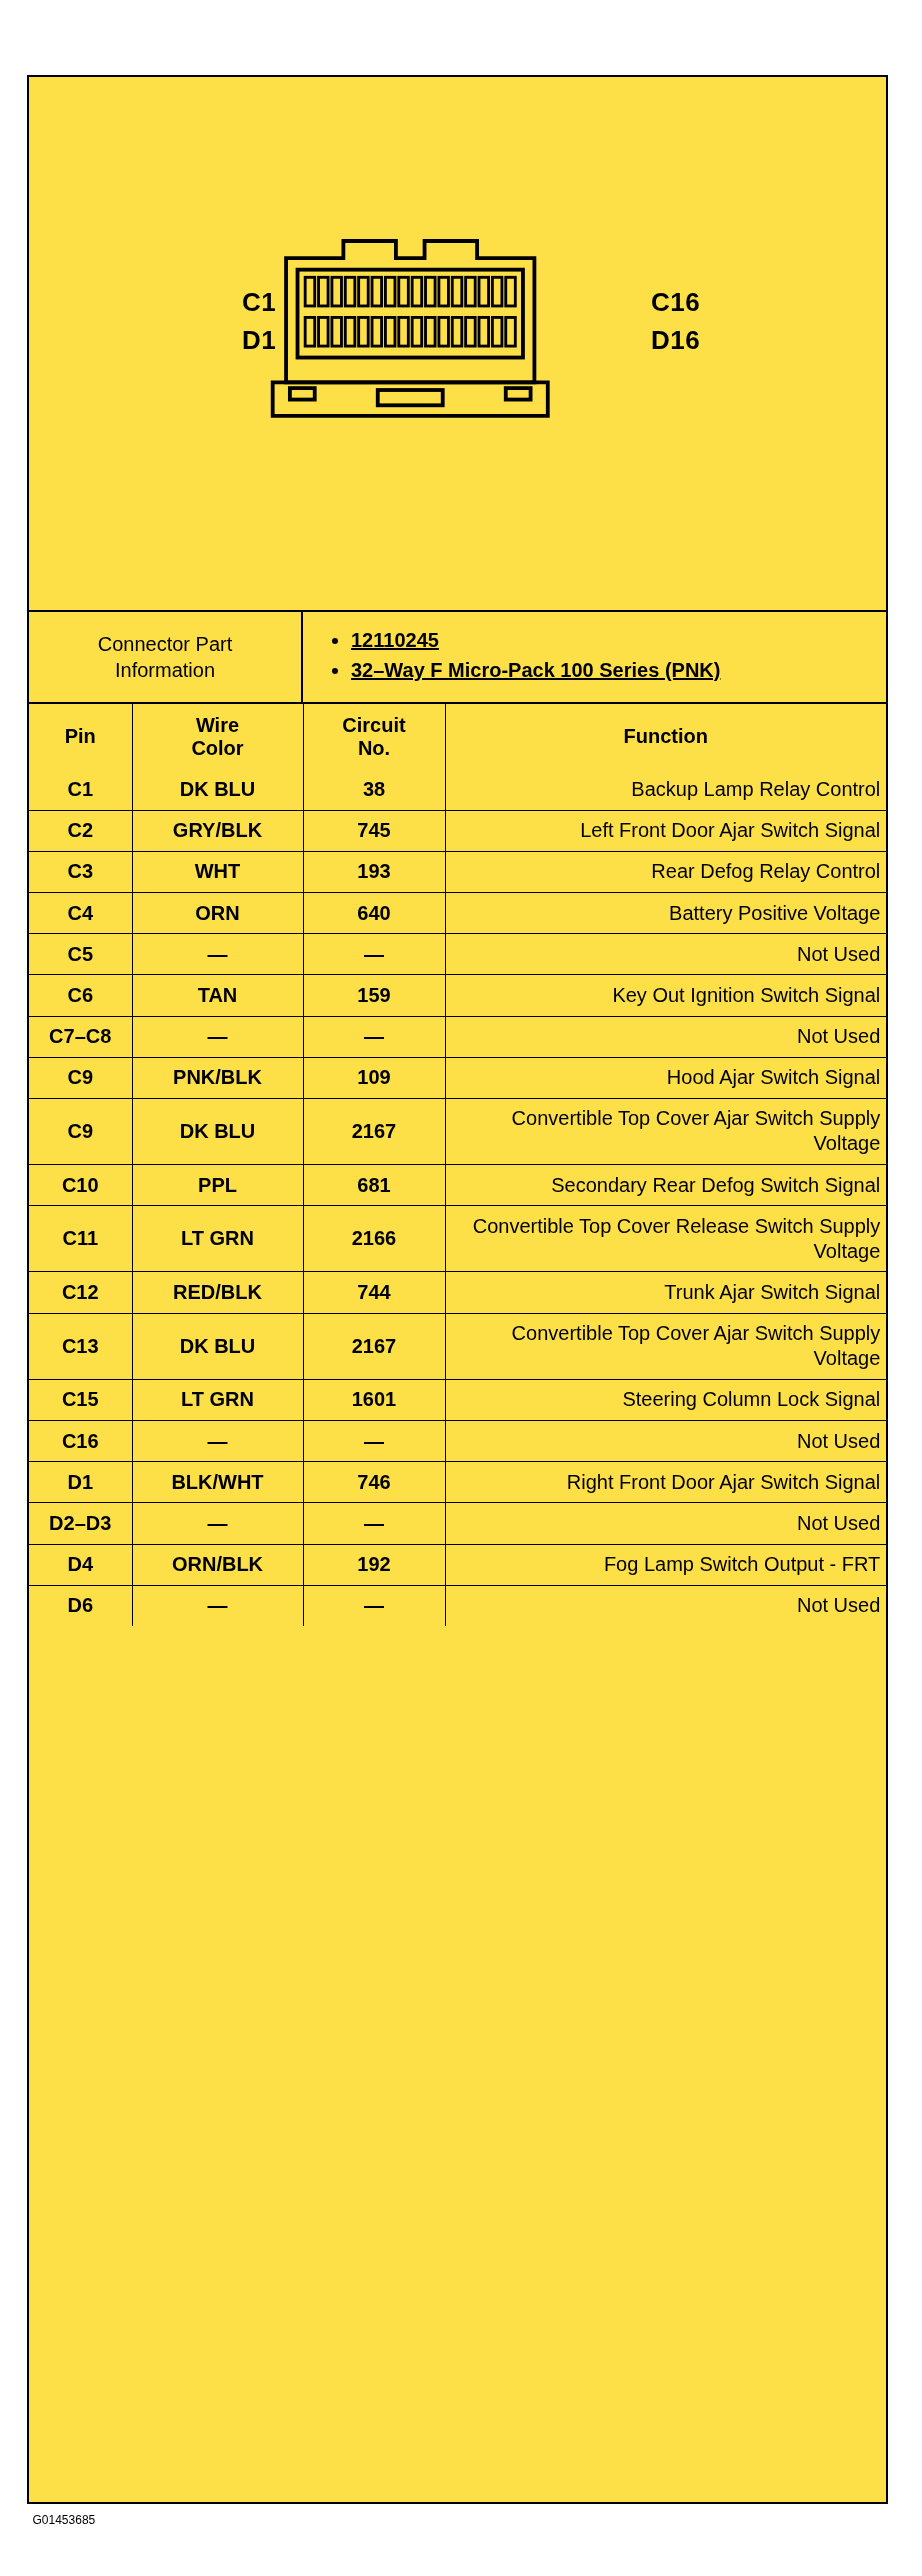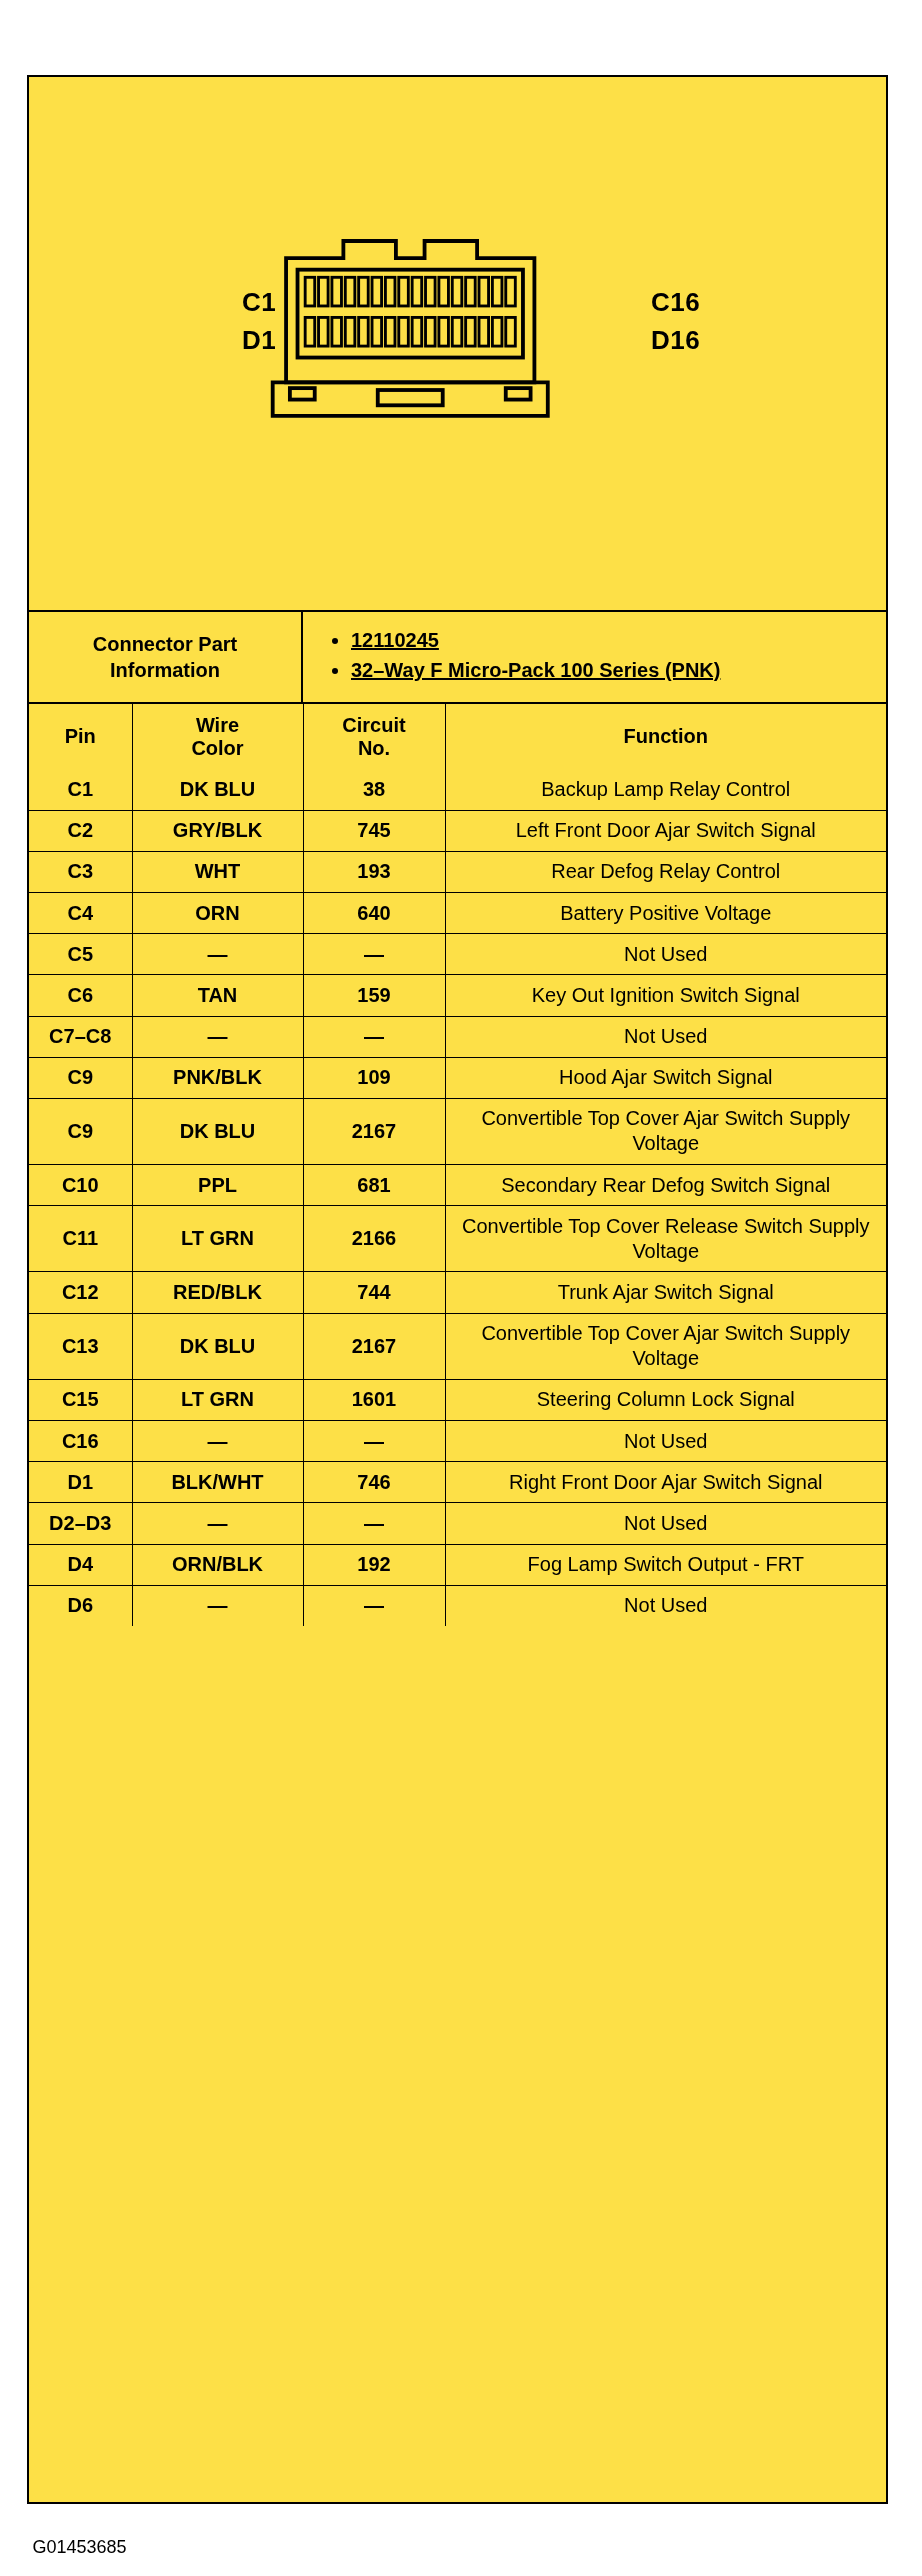--- a/index.html
+++ b/index.html
@@ -64,21 +64,21 @@
   }
   .cpi-left {
     width: 274px;
     box-sizing: border-box;
     border-right: 2.9px solid #000;
     display: flex;
     align-items: center;
     justify-content: center;
     padding: 13.4px 7.6px;
     text-align: center;
-    font-weight: bold;
+    font-weight: normal;
     font-size: 20px;
     line-height: 1.3;
   }
   .cpi-right {
     flex: 1;
     padding: 15.3px 9.6px 15.3px 27px;
     box-sizing: border-box;
     text-decoration: underline;
   }
   .cpi-right ul {
@@ -118,38 +118,37 @@
     font-weight: bold;
     text-align: center;
     line-height: 1.15;
     padding: 9.6px 3.8px;
   }
   td.pin, td.wire, td.ckt {
     text-align: center;
     font-weight: bold;
   }
   td.fn {
-    text-align: center;
+    text-align: right;
     padding-left: 11.5px;
     line-height: 1.25;
   }
   .th-pin-inner {
     display: flex;
     flex-direction: column;
     justify-content: flex-end;
     height: 100%;
     text-align: center;
   }
   .figno {
     position: absolute;
     left: 32.5px;
     top: 2513px;
-    font-size: 18px;
+    font-size: 12px;
     font-family: "Liberation Sans", sans-serif;
-    margin-top: 24px;
   }
 </style>
 </head>
 <body>
 
 <div class="page">
 
   <div class="outer-frame">
 
     <div class="connector-area">

